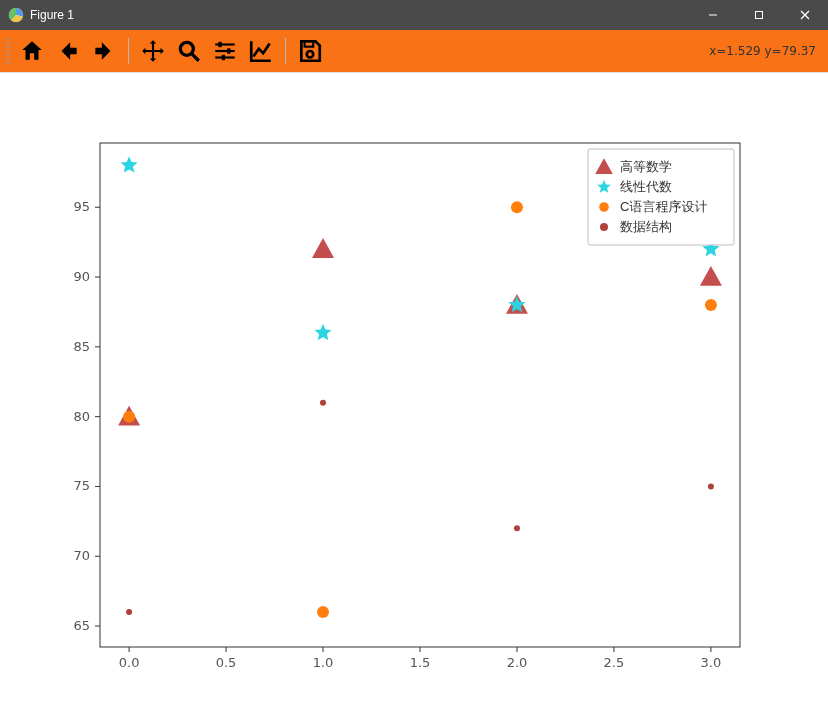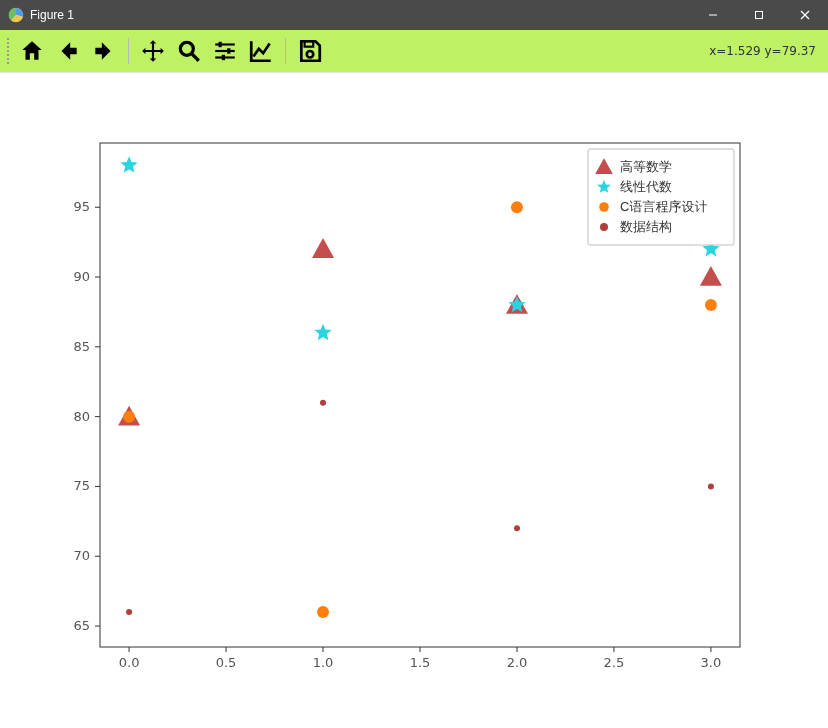--- a/index.html
+++ b/index.html
@@ -28,21 +28,21 @@
   .titlebar .spacer { flex: 1 1 auto; }
   .titlebar .win-btn {
     width: 46px; height: 30px;
     display: flex; align-items: center; justify-content: center;
     color: #ffffff;
   }
 
   
   .toolbar {
     height: 42px;
-    background: #bef264;
+    background: #f97316;
     border-bottom: 1px solid #e3e3e3;
     display: flex;
     align-items: center;
     padding: 0 6px;
     position: relative;
   }
   .drag-handle {
     width: 4px; height: 28px;
     background-image: radial-gradient(#999 1px, transparent 1px);
     background-size: 4px 4px;

